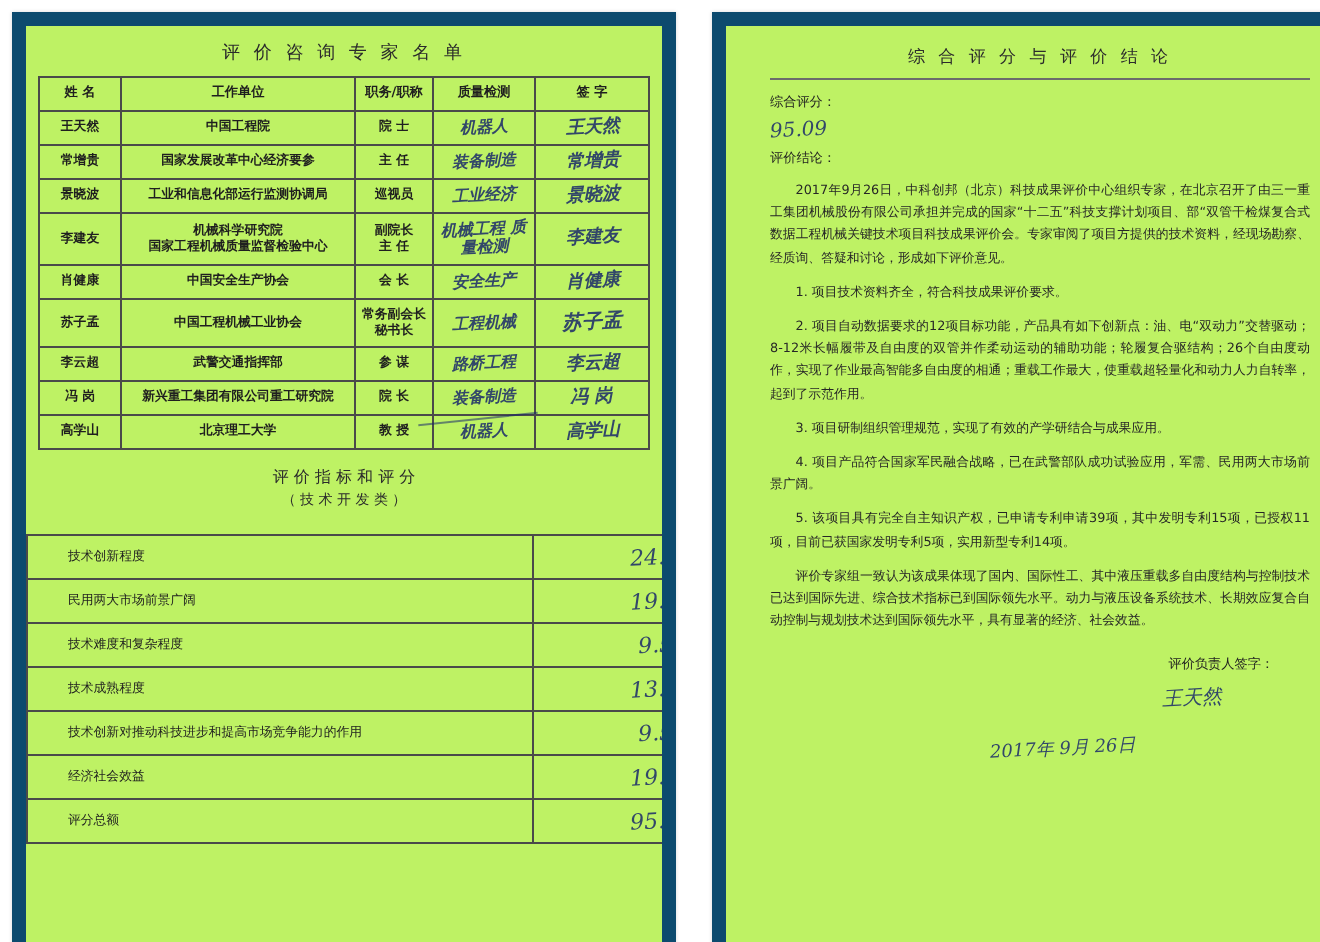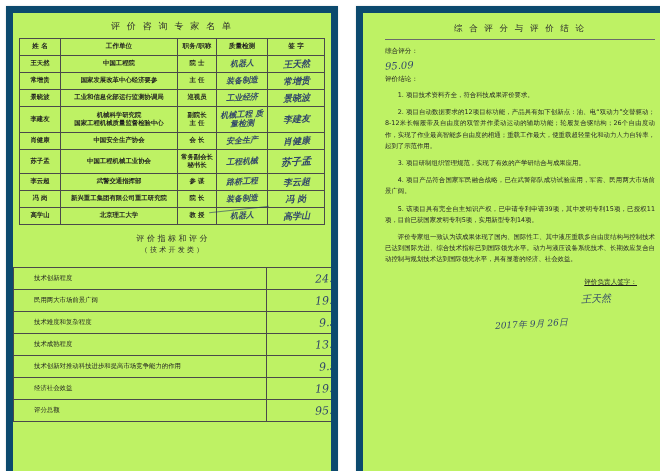--- a/index.html
+++ b/index.html
@@ -115,21 +115,21 @@
   .r-line .lbl{white-space:nowrap;}
   .r-para{
     font-size:6.4px;
     line-height:1.75;
     text-align:justify;
     margin:6px 0 6px 0;
     text-indent:12.8px;
     color:#262626;
   }
   .r-para.nindent{text-indent:0;}
-  .sign-block{margin-top:12px;text-align:right;padding-right:18px;text-decoration:underline;}
+  .sign-block{margin-top:12px;text-align:right;padding-right:18px;}
   .sign-row{font-size:6.6px;margin-top:5px;}
   .sign-row .hand{margin-left:6px;}
   .date-row{font-size:6.6px;margin-top:12px;text-align:center;padding-left:40px;}
 
   
   .ink-mark{
     position:absolute;
     border-top:1px solid #1a2a6b;
     opacity:.55;
     transform:rotate(-6deg);
@@ -273,20 +273,21 @@
 
       <div class="r-line">
         <span class="lbl">综合评分：</span>
         <span class="hand lg">95.09</span>
       </div>
 
       <div class="r-line">
         <span class="lbl">评价结论：</span>
       </div>
 
+      <div class="r-para">2017年9月26日，中科创邦（北京）科技成果评价中心组织专家，在北京召开了由三一重工集团机械股份有限公司承担并完成的国家“十二五”科技支撑计划项目、部“双管干检煤复合式数据工程机械关键技术项目科技成果评价会。专家审阅了项目方提供的技术资料，经现场勘察、经质询、答疑和讨论，形成如下评价意见。</div>
       <div class="r-para">1. 项目技术资料齐全，符合科技成果评价要求。</div>
       <div class="r-para">2. 项目自动数据要求的12项目标功能，产品具有如下创新点：油、电“双动力”交替驱动；8-12米长幅履带及自由度的双管并作柔动运动的辅助功能；轮履复合驱结构；26个自由度动作，实现了作业最高智能多自由度的相通；重载工作最大，使重载超轻量化和动力人力自转率，起到了示范作用。</div>
       <div class="r-para">3. 项目研制组织管理规范，实现了有效的产学研结合与成果应用。</div>
       <div class="r-para">4. 项目产品符合国家军民融合战略，已在武警部队成功试验应用，军需、民用两大市场前景广阔。</div>
       <div class="r-para">5. 该项目具有完全自主知识产权，已申请专利申请39项，其中发明专利15项，已授权11项，目前已获国家发明专利5项，实用新型专利14项。</div>
       <div class="r-para">评价专家组一致认为该成果体现了国内、国际性工、其中液压重载多自由度结构与控制技术已达到国际先进、综合技术指标已到国际领先水平。动力与液压设备系统技术、长期效应复合自动控制与规划技术达到国际领先水平，具有显著的经济、社会效益。</div>
 
 
       <div class="sign-block">
         <div class="sign-row">

